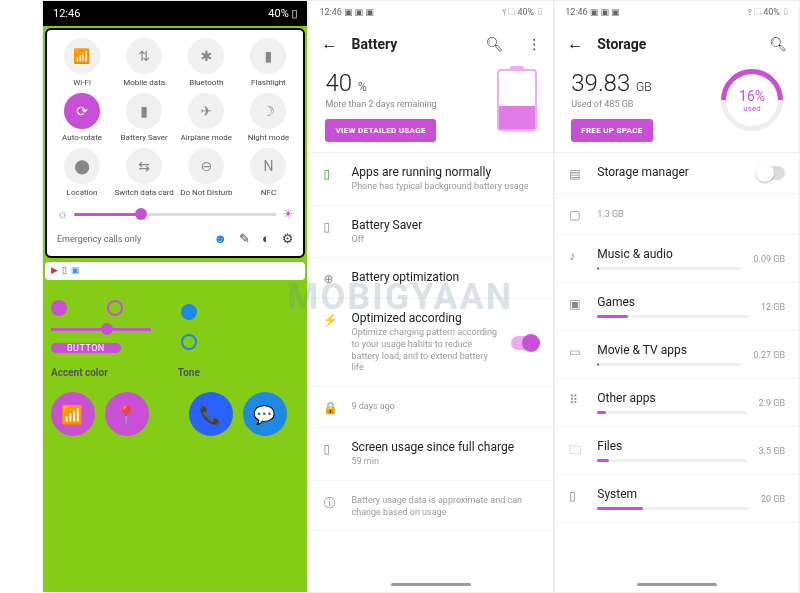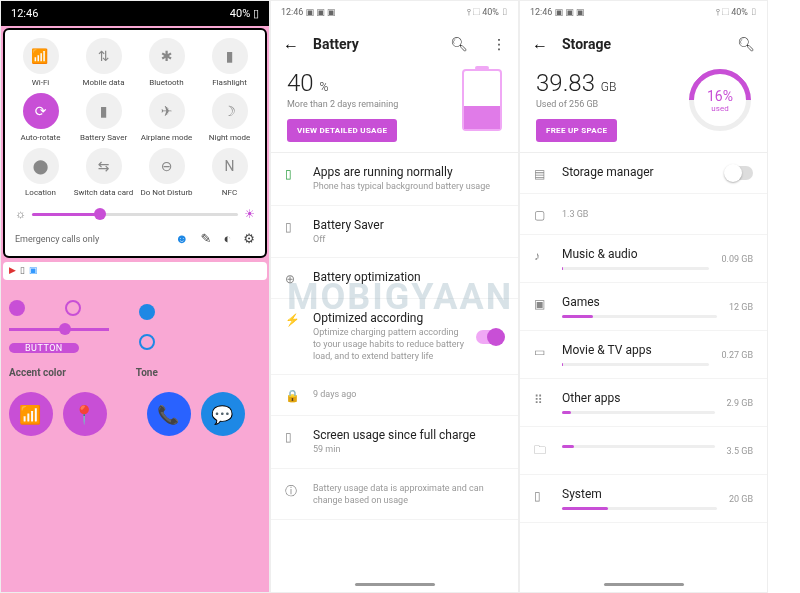--- a/index.html
+++ b/index.html
@@ -1,19 +1,19 @@
 <!DOCTYPE html>
 <html><head>
 <meta charset="utf-8">
 <style>
   * { box-sizing: border-box; margin: 0; padding: 0; }
   body { font-family: -apple-system, "Segoe UI", Roboto, sans-serif; background: #fff; width: 800px; height: 593px; overflow: hidden; position: relative; }
   .wrap { display: flex; width: 800px; height: 593px; }
   .panel { border: 1px solid #eee; position: relative; background: #fff; }
-  .panel1 { width: 270px; height: 593px; background: #f9a8d4; }
+  .panel1 { width: 270px; height: 593px; background: #84cc16; margin-left: 42px; }
   .panel2, .panel3 { width: 249px; height: 593px; background: #fff; }
 
   
   .p1-top { background: #000; color: #fff; font-size: 11px; padding: 6px 10px; display: flex; justify-content: space-between; }
   .qs-card { background: #fff; margin: 2px; border: 2px solid #000; border-radius: 6px; padding: 8px 4px 10px; }
   .qs-grid { display: grid; grid-template-columns: repeat(4, 1fr); gap: 6px 0; }
   .qs-tile { display: flex; flex-direction: column; align-items: center; font-size: 8px; color: #444; }
   .qs-circle { width: 36px; height: 36px; border-radius: 50%; background: #f0f0f0; display: flex; align-items: center; justify-content: center; margin-bottom: 4px; font-size: 14px; color: #888; }
   .qs-circle.active { background: #c84fd6; color: #fff; }
   .brightness-row { display: flex; align-items: center; padding: 10px 6px 4px; gap: 6px; }
@@ -280,21 +280,21 @@
       <span class="r">⫯ ⬚ 40% ▯</span>
     </div>
     <div class="app-header">
       <span class="back">←</span>
       <span class="title">Storage</span>
       <span class="tool">🔍︎</span>
     </div>
     <div class="stat-block">
       <div>
         <div class="stat-num"><span>39.83</span> <span class="pct">GB</span></div>
-        <div class="stat-sub">Used of 256 GB</div>
+        <div class="stat-sub">Used of 485 GB</div>
         <div class="stat-btn">FREE UP SPACE</div>
       </div>
       <div class="ring">
         <div class="ring-arc"></div>
         <div class="ring-txt">16%</div>
         <div class="ring-sub">used</div>
       </div>
     </div>
     <div class="list" id="list3">
         <div class="item">
@@ -344,20 +344,21 @@
             <div class="ttl">Other apps</div>
             <div class="bar">
               <div class="bar-fill" style="width:6%"></div>
             </div>
           </div>
           <div class="right">2.9 GB</div>
         </div>
         <div class="item">
           <div class="ic">🗀</div>
     <div class="txt">
+            <div class="ttl">Files</div>
             <div class="bar">
               <div class="bar-fill" style="width:8%"></div>
             </div>
           </div>
           <div class="right">3.5 GB</div>
         </div>
         <div class="item">
           <div class="ic">▯</div>
     <div class="txt">
             <div class="ttl">System</div>

